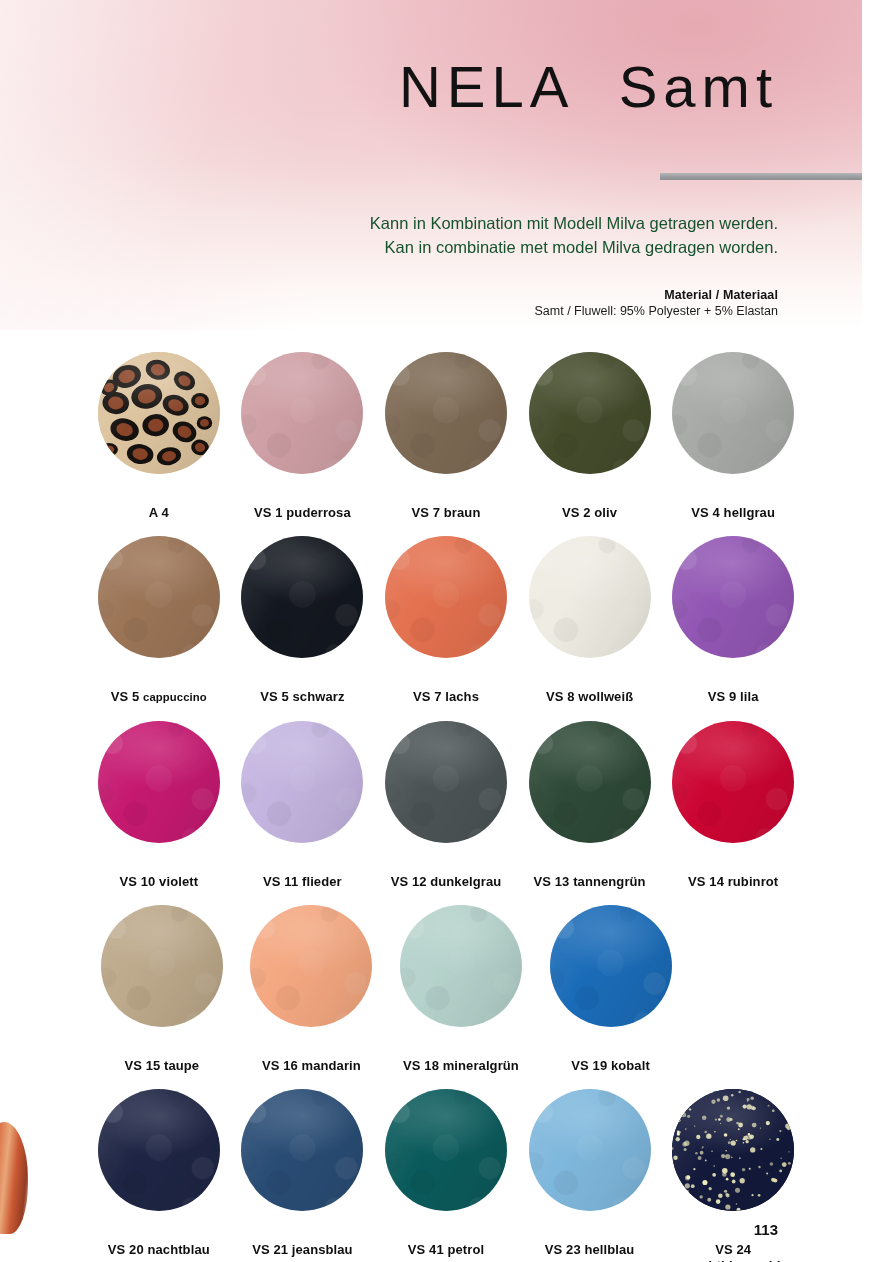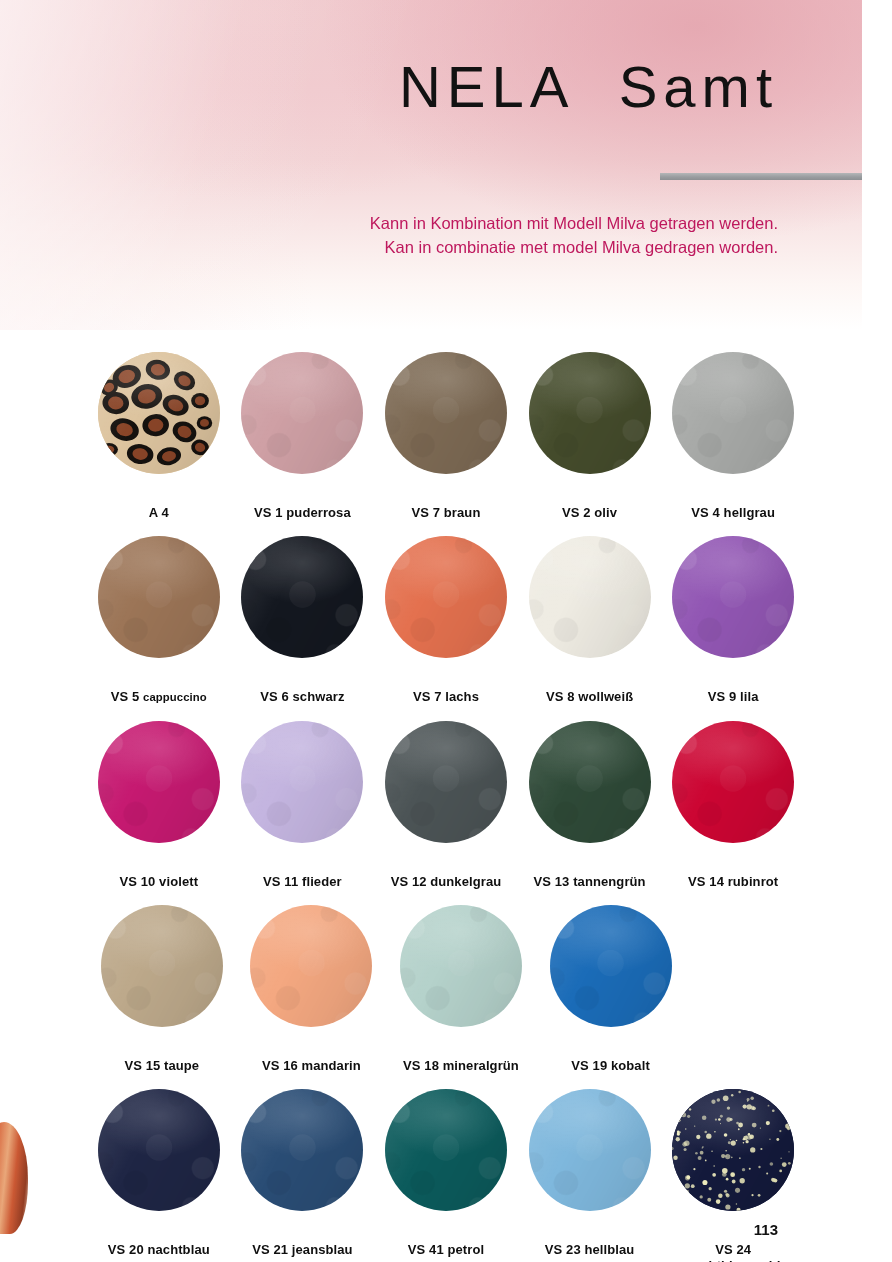--- a/index.html
+++ b/index.html
@@ -67,21 +67,21 @@
     background: linear-gradient(to bottom, #b4b6b8 0%, #9a9da0 55%, #8d9093 100%);
   }
 
   
   .subtitle {
     position: absolute;
     right: 84px;
     top: 212px;
     text-align: right;
     font-size: 16.5px;
-    color: #be185d;
+    color: #14532d;
     line-height: 1.45;
   }
   .subtitle div { white-space: nowrap; }
 
   .material-block {
     position: absolute;
     right: 84px;
     top: 288px;
     text-align: right;
   }
@@ -217,20 +217,24 @@
     <span>NELA</span><span class="light">&nbsp;&nbsp;</span><span class="light">Samt</span>
   </div>
 
   <div class="title-rule"></div>
 
   <div class="subtitle">
     <div>Kann in Kombination mit Modell Milva getragen werden.</div>
     <div>Kan in combinatie met model Milva gedragen worden.</div>
   </div>
 
+  <div class="material-block">
+    <div class="material-title">Material / Materiaal</div>
+    <div class="material-desc">Samt / Fluwell: 95% Polyester + 5% Elastan</div>
+  </div>
 
   <div class="grid" id="swatch-grid">
       <div class="row">
         <div class="cell">
           <div class="swatch leopard" style="background: rgb(226, 207, 174);">
             <div class="spots"><svg viewBox="0 0 110 110" preserveAspectRatio="none" width="100%" height="100%">
                 <rect width="110" height="110" fill="#ddc49f"></rect>
                 <g transform="rotate(-18 26 22)">
                   <ellipse cx="26" cy="22" rx="13" ry="10" fill="#16120f"></ellipse>
                   <ellipse cx="26" cy="22" rx="7.539999999999999" ry="5.8" fill="#8a4528"></ellipse>
@@ -335,21 +339,21 @@
             <div class="grain"></div>
             <div class="sheen"></div>
           </div>
           <div class="label"><span>VS 5 </span><span class="small">cappuccino</span></div>
         </div>
         <div class="cell">
           <div class="swatch" style="background: rgb(20, 24, 32);">
             <div class="grain"></div>
             <div class="sheen"></div>
           </div>
-          <div class="label">VS 6 schwarz</div>
+          <div class="label">VS 5 schwarz</div>
         </div>
         <div class="cell">
           <div class="swatch" style="background: rgb(228, 113, 79);">
             <div class="grain"></div>
             <div class="sheen"></div>
           </div>
           <div class="label">VS 7 lachs</div>
         </div>
         <div class="cell">
           <div class="swatch" style="background: rgb(239, 236, 227);">

